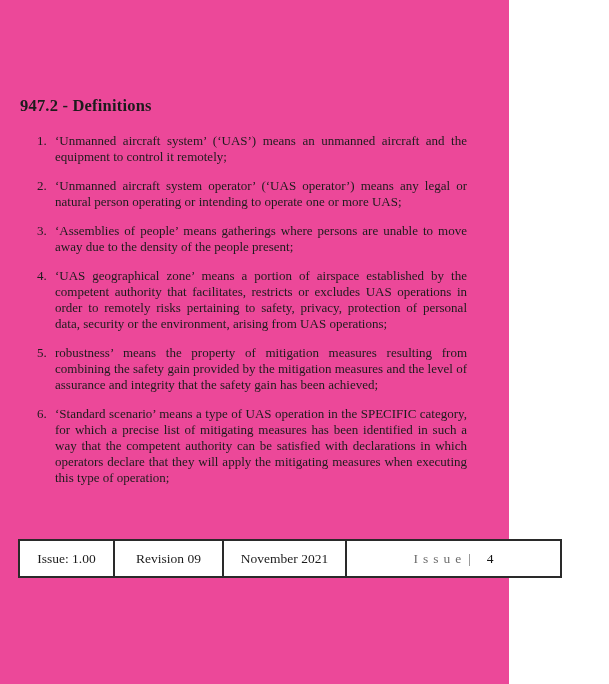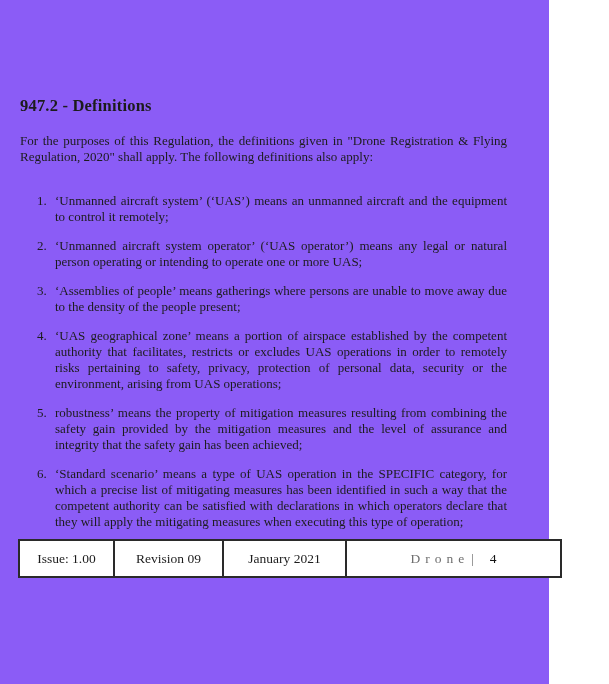--- a/index.html
+++ b/index.html
@@ -9,25 +9,25 @@
   }
   body {
     width: 609px;
     height: 684px;
     overflow: hidden;
     font-family: "Liberation Serif", "DejaVu Serif", serif;
     color: #1c1c1c;
   }
   .page {
     position: relative;
-    width: 549px;
+    width: 509px;
     height: 684px;
     box-sizing: border-box;
     padding: 97px 42px 0 20px;
-    background: #8b5cf6;
+    background: #ec4899;
   }
   .section-heading {
     font-size: 16.5px;
     line-height: 18px;
     font-weight: bold;
     margin: 0 0 18px 0;
     letter-spacing: 0.2px;
   }
   .intro {
     font-size: 13px;
@@ -87,37 +87,36 @@
     margin-left: 4px;
   }
 </style>
 </head>
 <body>
 
 <div class="page">
 
   <h1 class="section-heading">947.2 - Definitions</h1>
 
-  <p class="intro">For the purposes of this Regulation, the definitions given in "Drone Registration &amp; Flying Regulation, 2020" shall apply. The following definitions also apply:</p>
 
   <ol class="definitions">
       <li><span class="num">1.</span><span>‘Unmanned aircraft system’ (‘UAS’) means an unmanned aircraft and the equipment to control it remotely;</span></li>
       <li><span class="num">2.</span><span>‘Unmanned aircraft system operator’ (‘UAS operator’) means any legal or natural person operating or intending to operate one or more UAS;</span></li>
       <li><span class="num">3.</span><span>‘Assemblies of people’ means gatherings where persons are unable to move away due to the density of the people present;</span></li>
       <li><span class="num">4.</span><span>‘UAS geographical zone’ means a portion of airspace established by the competent authority that facilitates, restricts or excludes UAS operations in order to remotely risks pertaining to safety, privacy, protection of personal data, security or the environment, arising from UAS operations;</span></li>
       <li><span class="num">5.</span><span>robustness’ means the property of mitigation measures resulting from combining the safety gain provided by the mitigation measures and the level of assurance and integrity that the safety gain has been achieved;</span></li>
       <li><span class="num">6.</span><span>‘Standard scenario’ means a type of UAS operation in the SPECIFIC category, for which a precise list of mitigating measures has been identified in such a way that the competent authority can be satisfied with declarations in which operators declare that they will apply the mitigating measures when executing this type of operation;</span></li>
     </ol>
 
   <table class="footer-table">
     <tbody>
       <tr>
         <td class="col-issue">Issue: 1.00</td>
         <td class="col-revision">Revision 09</td>
-        <td class="col-date">January 2021</td>
+        <td class="col-date">November 2021</td>
         <td class="col-page">
-          <span class="page-label">Drone</span><span class="page-sep">|</span><span class="page-num">4</span>
+          <span class="page-label">Issue</span><span class="page-sep">|</span><span class="page-num">4</span>
         </td>
       </tr>
     </tbody>
   </table>
 
 </div>
 
 </body></html>

